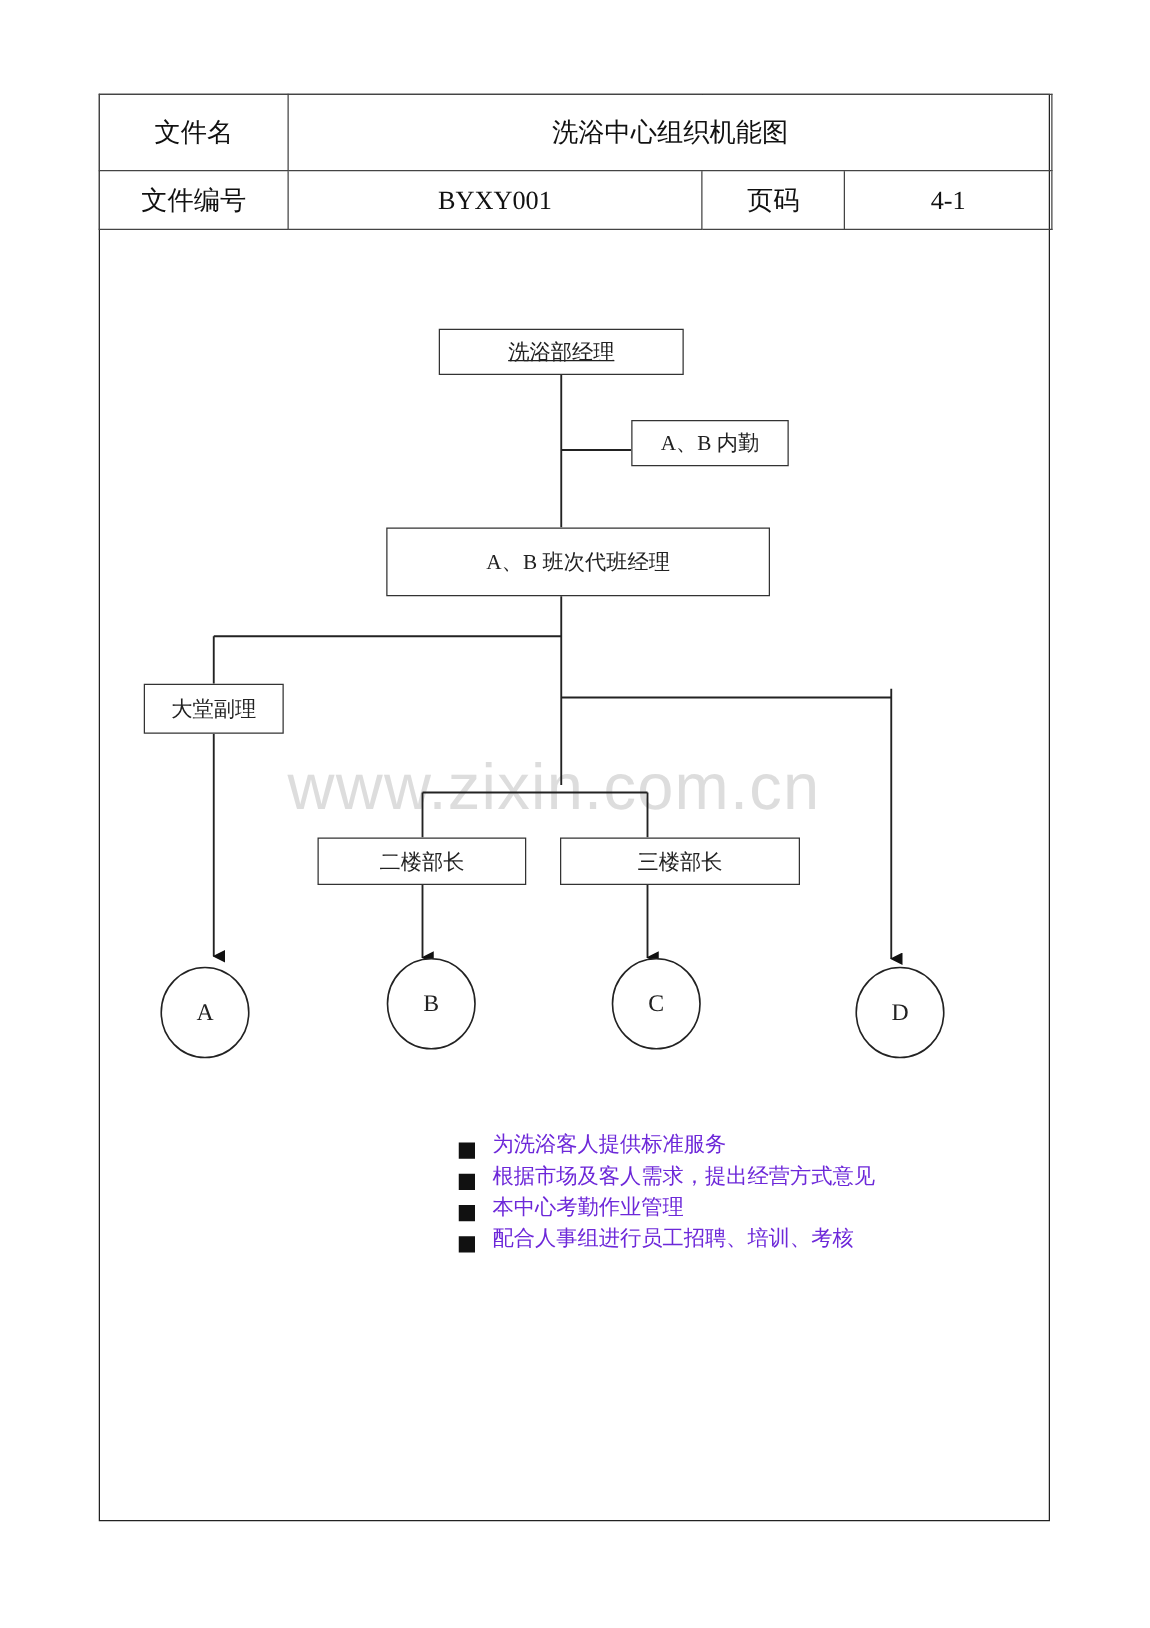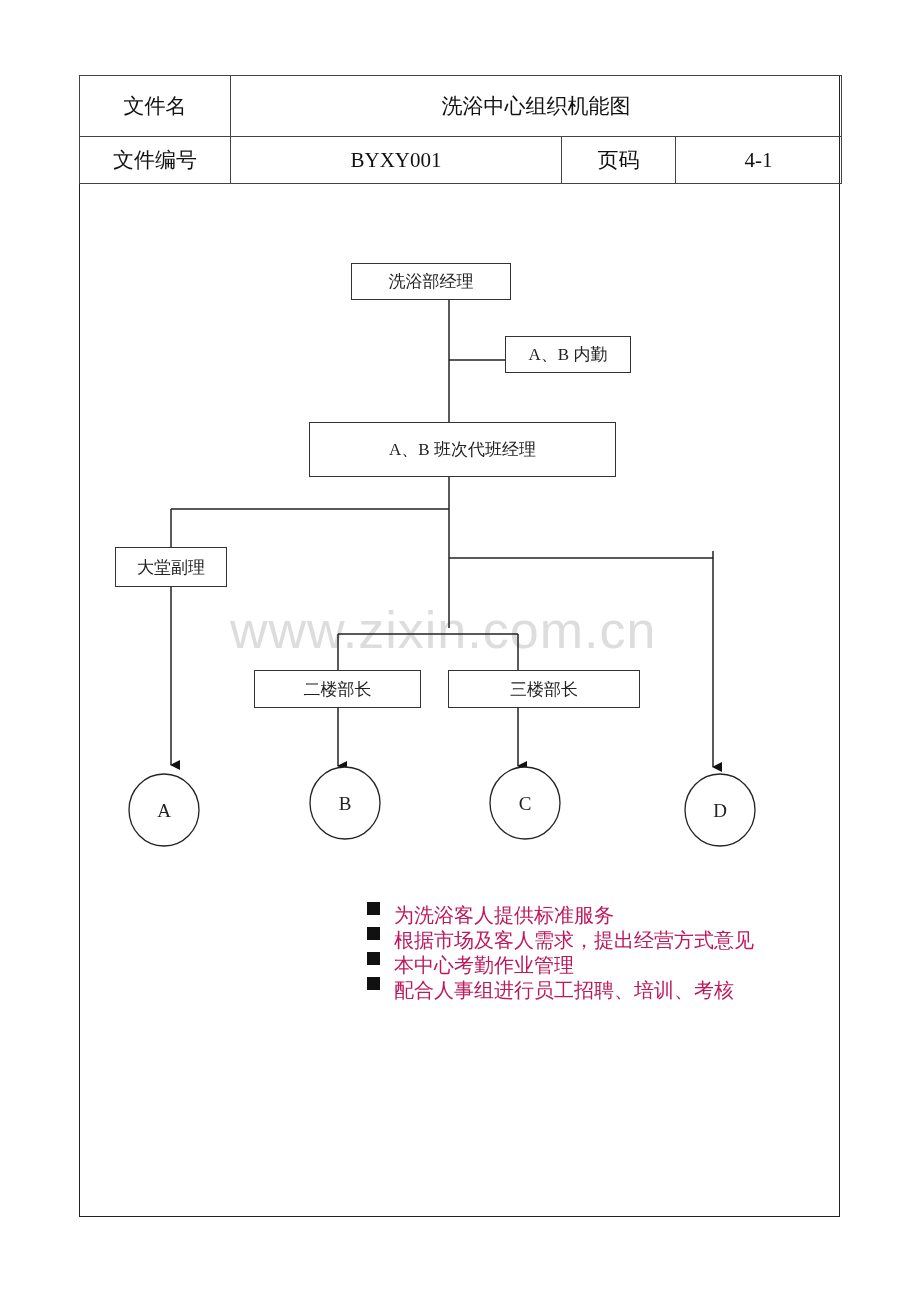--- a/index.html
+++ b/index.html
@@ -17,21 +17,21 @@
   .node { position: absolute; box-sizing: border-box; border: 1px solid #333;
           background: #fff; display: flex; align-items: center; justify-content: center;
           font-family: "Liberation Serif", "DejaVu Serif", serif; font-size: 17px; color: #222; }
   svg.lines { position: absolute; left: 0; top: 0; }
   .circle-label { position: absolute; width: 70px; text-align: center;
                   font-family: "Liberation Serif", "DejaVu Serif", serif; font-size: 19px; color: #222; }
   .watermark { position: absolute; left: 230px; top: 600px; font-size: 52px;
                color: rgba(180,180,180,0.45); font-family: "Liberation Sans", sans-serif;
                letter-spacing: 1px; pointer-events: none; }
   .duties { position: absolute; left: 367px; top: 902px; list-style: none; margin: 0; padding: 0; }
-  .duties li { display: flex; align-items: flex-start; height: 25px; font-size: 20px; color: #be185d; }
+  .duties li { display: flex; align-items: flex-end; height: 25px; font-size: 17px; color: #6d28d9; }
   .duties .sq { width: 13px; height: 13px; background: #111; margin-right: 14px; display: inline-block; }
 </style>
 </head>
 <body>
 
 <div class="frame"></div>
 
 <table class="hdr-table">
   <colgroup>
     <col style="width:151px">
@@ -82,21 +82,21 @@
     <line x1="518" y1="708" x2="518" y2="766" marker-end="url(#arr)"></line>
   </g>
   <g stroke="#222" stroke-width="1.3" fill="#fff">
     <ellipse cx="164" cy="810" rx="35" ry="36"></ellipse>
     <ellipse cx="345" cy="803" rx="35" ry="36"></ellipse>
     <ellipse cx="525" cy="803" rx="35" ry="36"></ellipse>
     <ellipse cx="720" cy="810" rx="35" ry="36"></ellipse>
   </g>
 </svg>
 
-<div class="node" style="left:351px;top:263px;width:160px;height:37px;">洗浴部经理</div>
+<div class="node" style="left:351px;top:263px;width:196px;height:37px;text-decoration:underline;">洗浴部经理</div>
 <div class="node" style="left:505px;top:336px;width:126px;height:37px;">A、B 内勤</div>
 <div class="node" style="left:309px;top:422px;width:307px;height:55px;">A、B 班次代班经理</div>
 <div class="node" style="left:115px;top:547px;width:112px;height:40px;">大堂副理</div>
 <div class="node" style="left:254px;top:670px;width:167px;height:38px;">二楼部长</div>
 <div class="node" style="left:448px;top:670px;width:192px;height:38px;">三楼部长</div>
 
 <div class="circle-label" style="left:129px;top:800px;">A</div>
 <div class="circle-label" style="left:310px;top:793px;">B</div>
 <div class="circle-label" style="left:490px;top:793px;">C</div>
 <div class="circle-label" style="left:685px;top:800px;">D</div>

